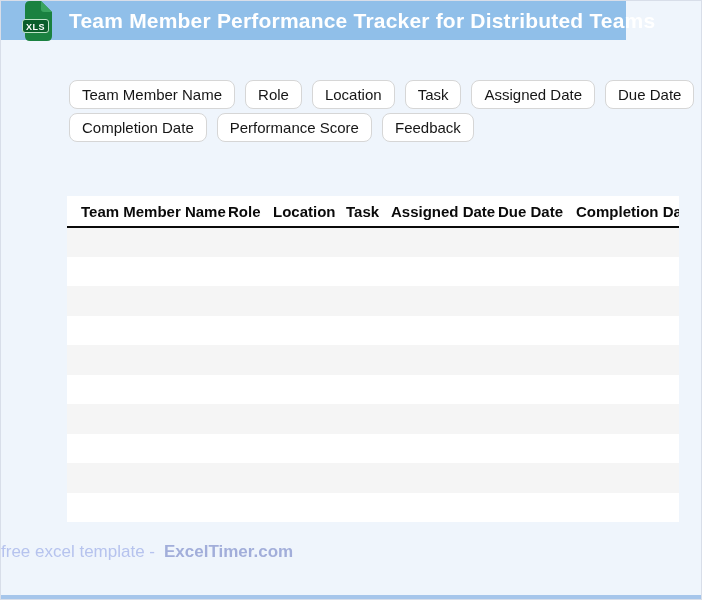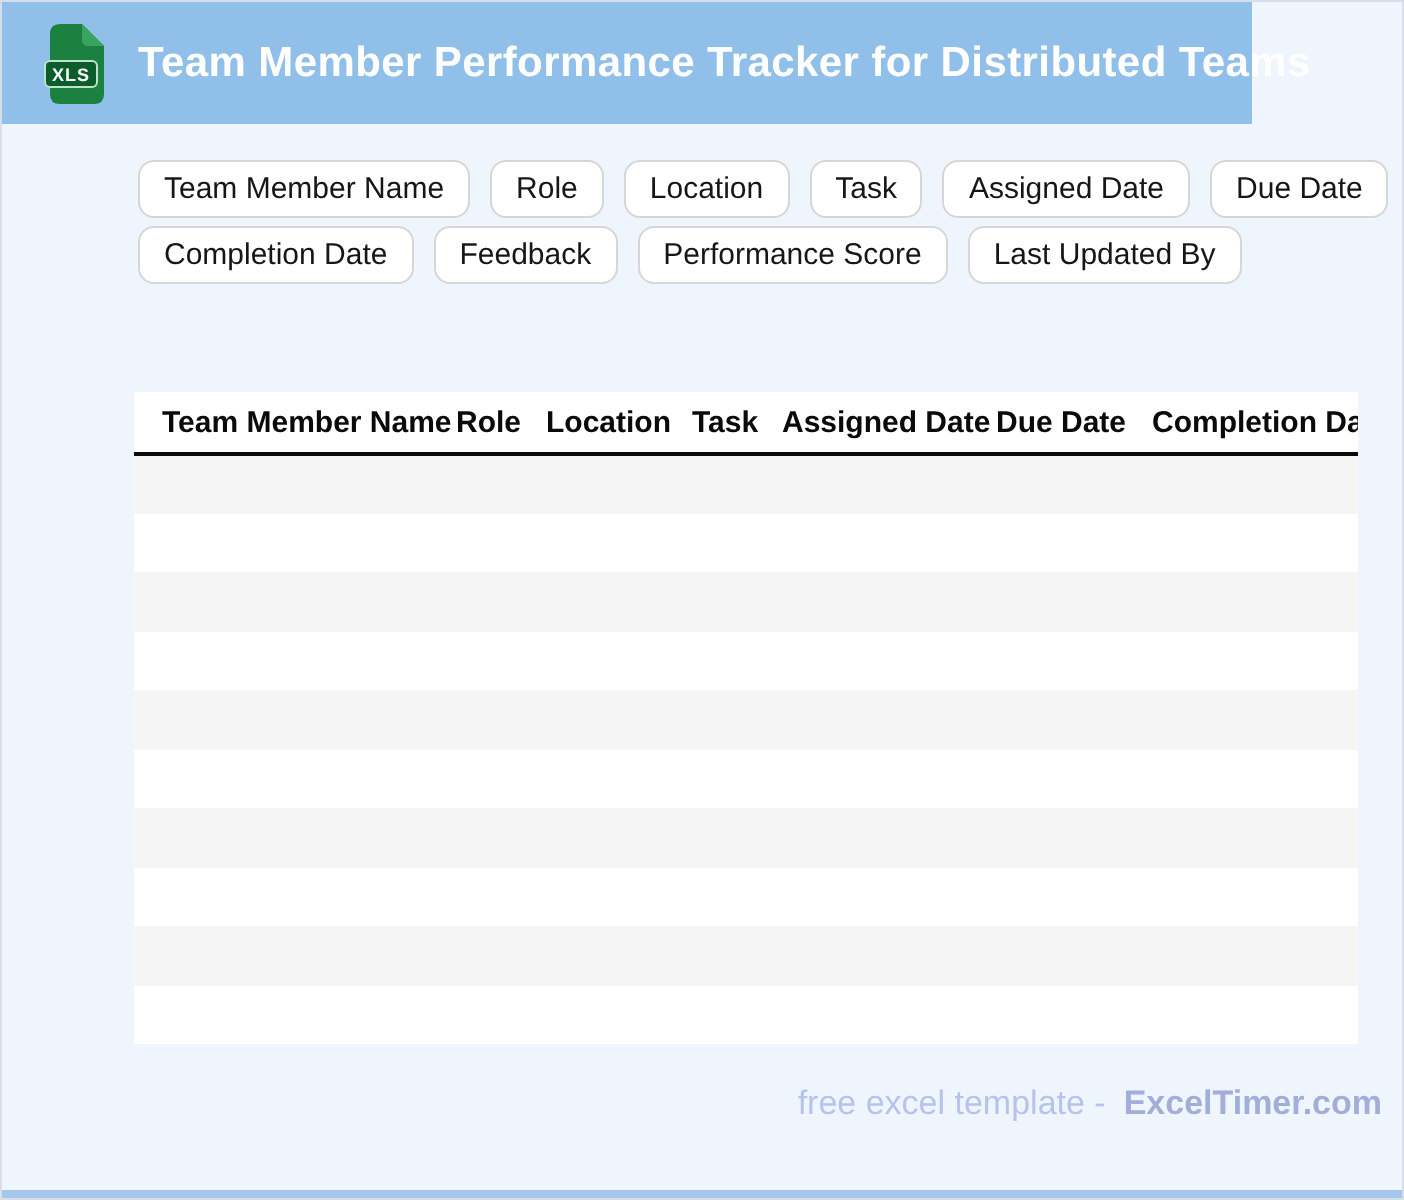--- a/index.html
+++ b/index.html
@@ -23,21 +23,21 @@
   .page{
     position:relative;
     width:702px;height:600px;
     background:var(--page-bg);
     border:1px solid #d8dee9;
     overflow:hidden;
   }
   
   .titlebar{
     position:absolute;top:0;left:0;
-    width:625px;height:61px;
+    width:625px;height:39px;
     background:var(--header-bg);
     display:flex;align-items:center;
     padding-left:21px;
   }
   .file-icon{width:32px;height:40px;display:block;flex:0 0 auto;}
   .titlebar h1{
     margin-left:15px;
     font-size:21px;
     font-weight:700;
     color:var(--title-text);
@@ -85,21 +85,20 @@
     border-bottom:2px solid var(--table-header-line);
   }
   thead th:first-child{padding-left:14px;}
   tbody td{height:29.5px;}
   tbody tr:nth-child(odd) td{background:var(--stripe);}
   tbody tr:nth-child(even) td{background:#ffffff;}
   
   .footer{
     position:absolute;top:541px;left:0;
     width:690px;
-    text-align:right;
     font-size:17px;
     color:var(--footer-text);
   }
   .footer .brand{
     margin-left:9px;
     font-weight:bold;
     color:var(--footer-brand);
     text-decoration:none;
     cursor:pointer;
   }
@@ -128,23 +127,22 @@
     <div class="chip-row">
       <span class="chip">Team Member Name</span>
       <span class="chip">Role</span>
       <span class="chip">Location</span>
       <span class="chip">Task</span>
       <span class="chip">Assigned Date</span>
       <span class="chip">Due Date</span>
     </div>
     <div class="chip-row">
       <span class="chip">Completion Date</span>
+      <span class="chip">Performance Score</span>
       <span class="chip">Feedback</span>
-      <span class="chip">Performance Score</span>
-      <span class="chip">Last Updated By</span>
     </div>
   </section>
 
   <section class="tablewrap">
     <table>
       <colgroup>
         <col style="width:161px">
           <col style="width:45px">
           <col style="width:73px">
         <col style="width:45px">

